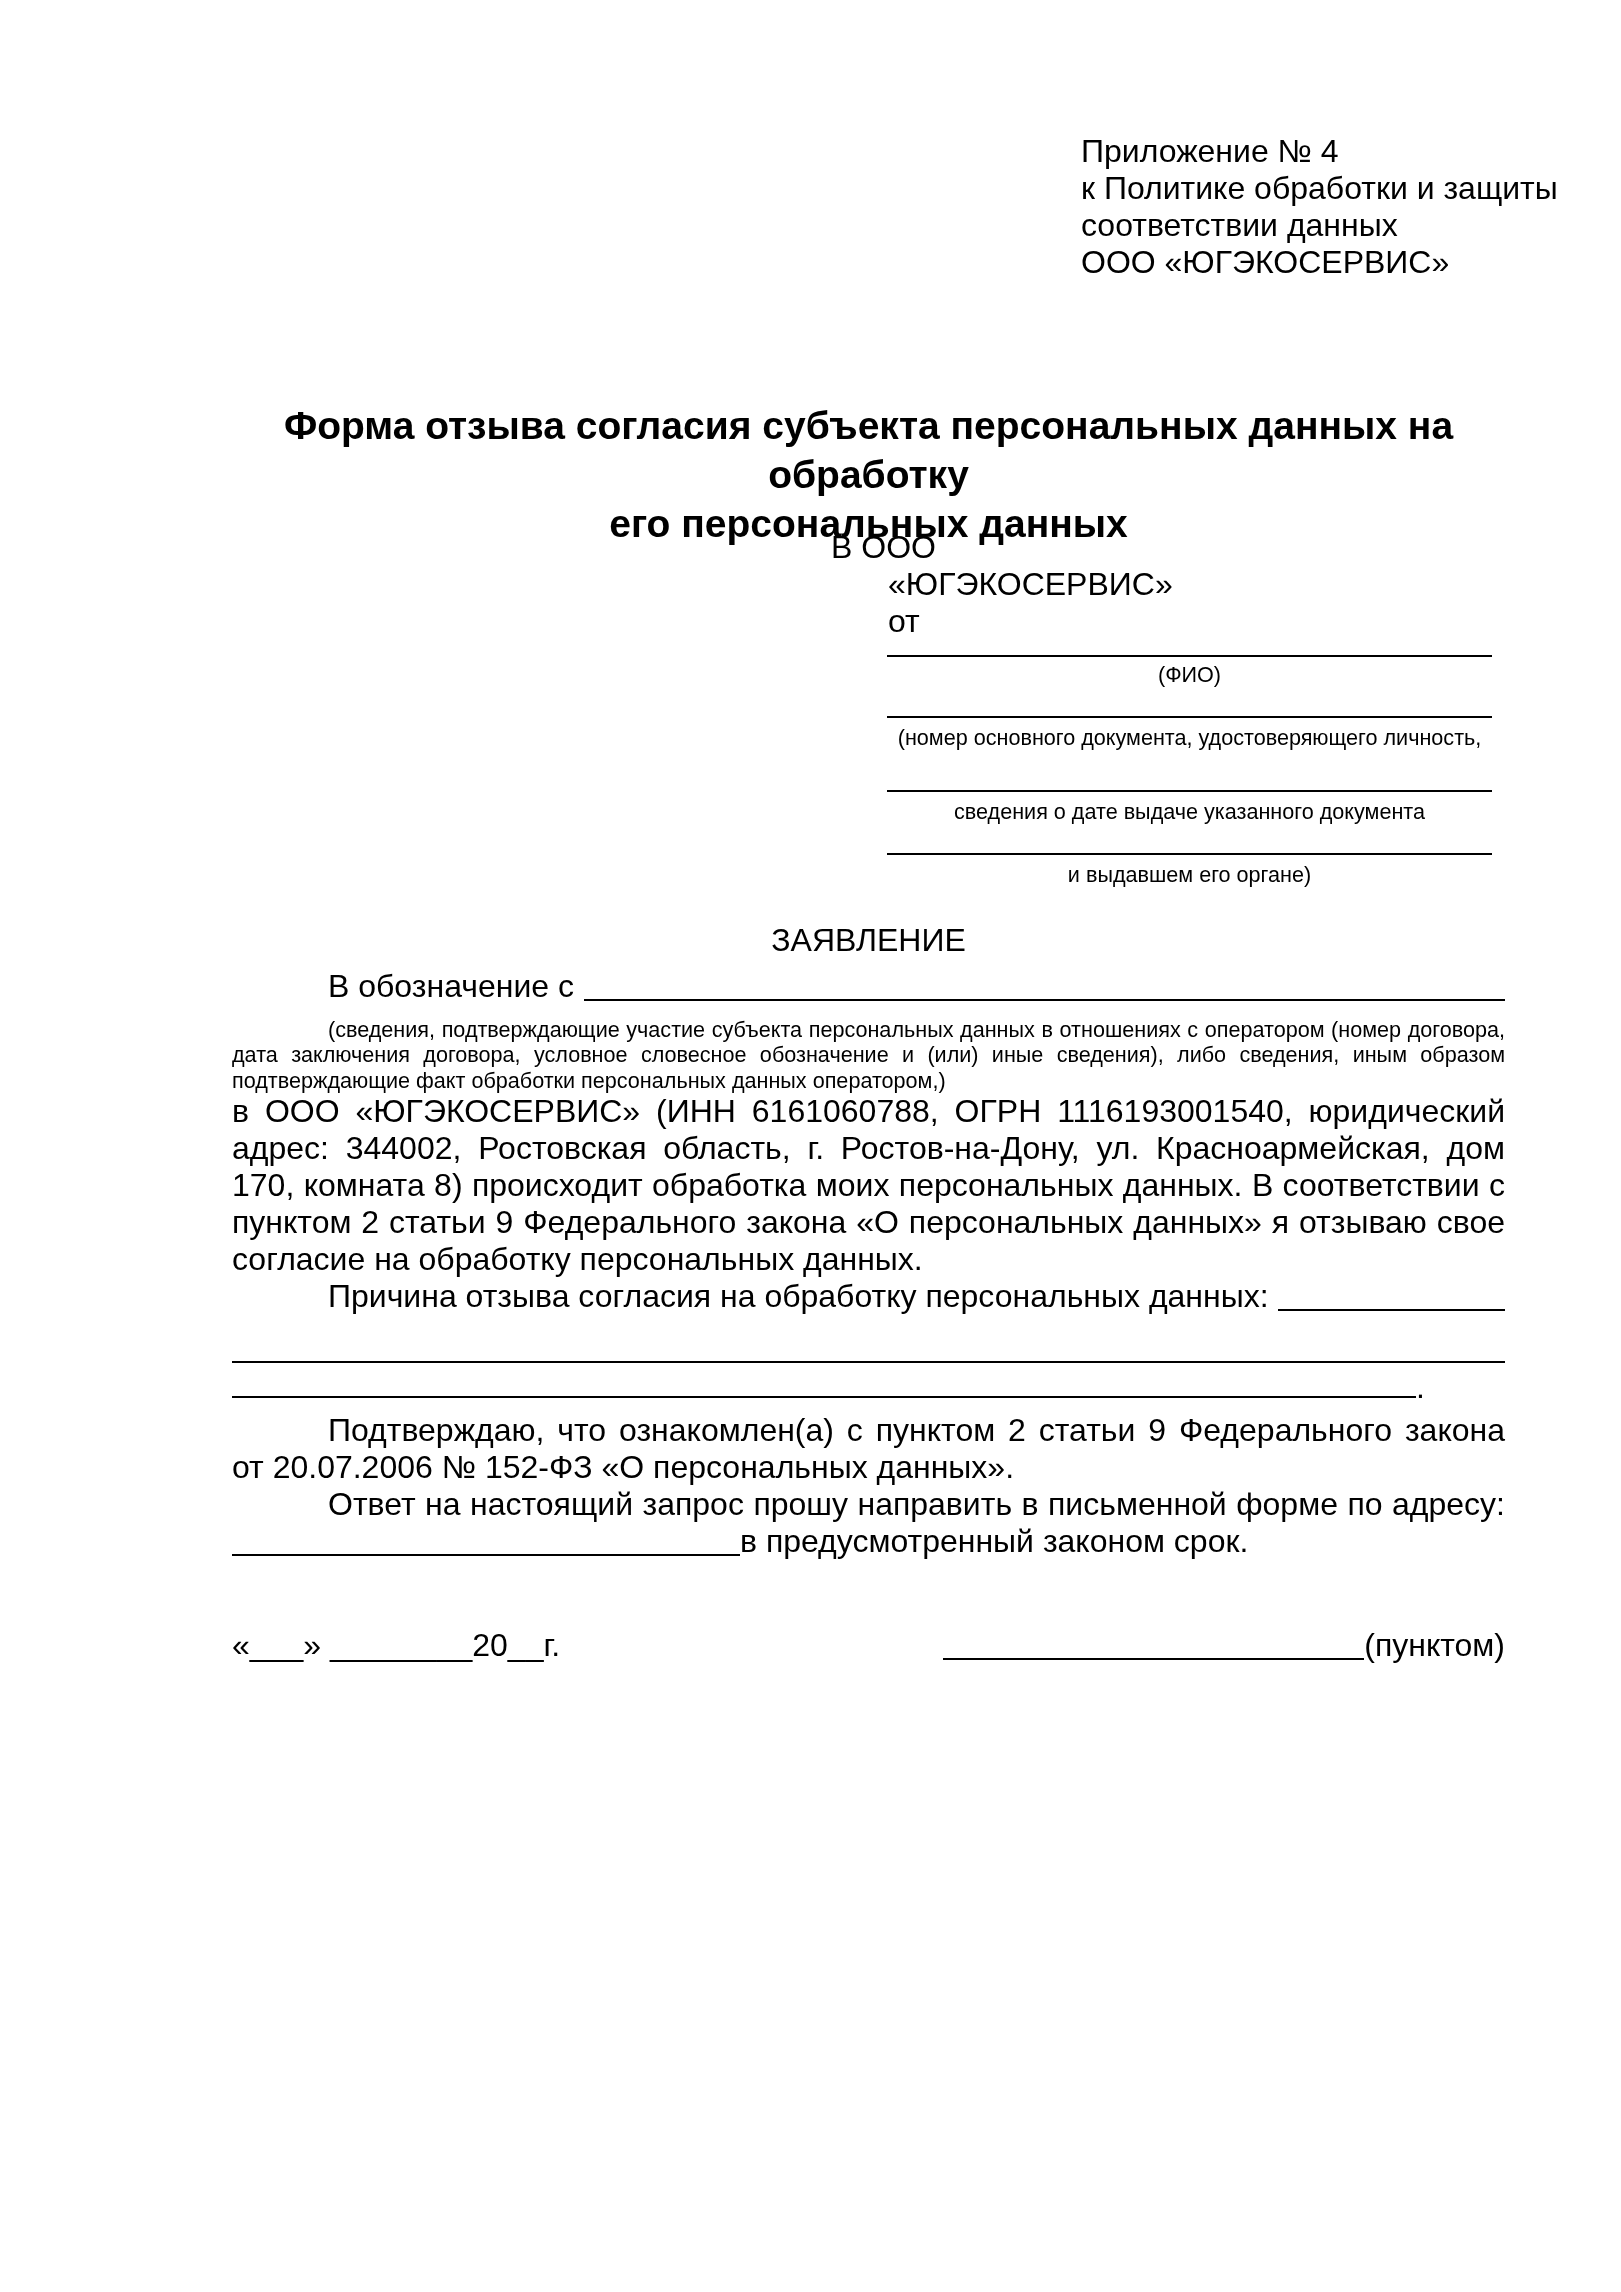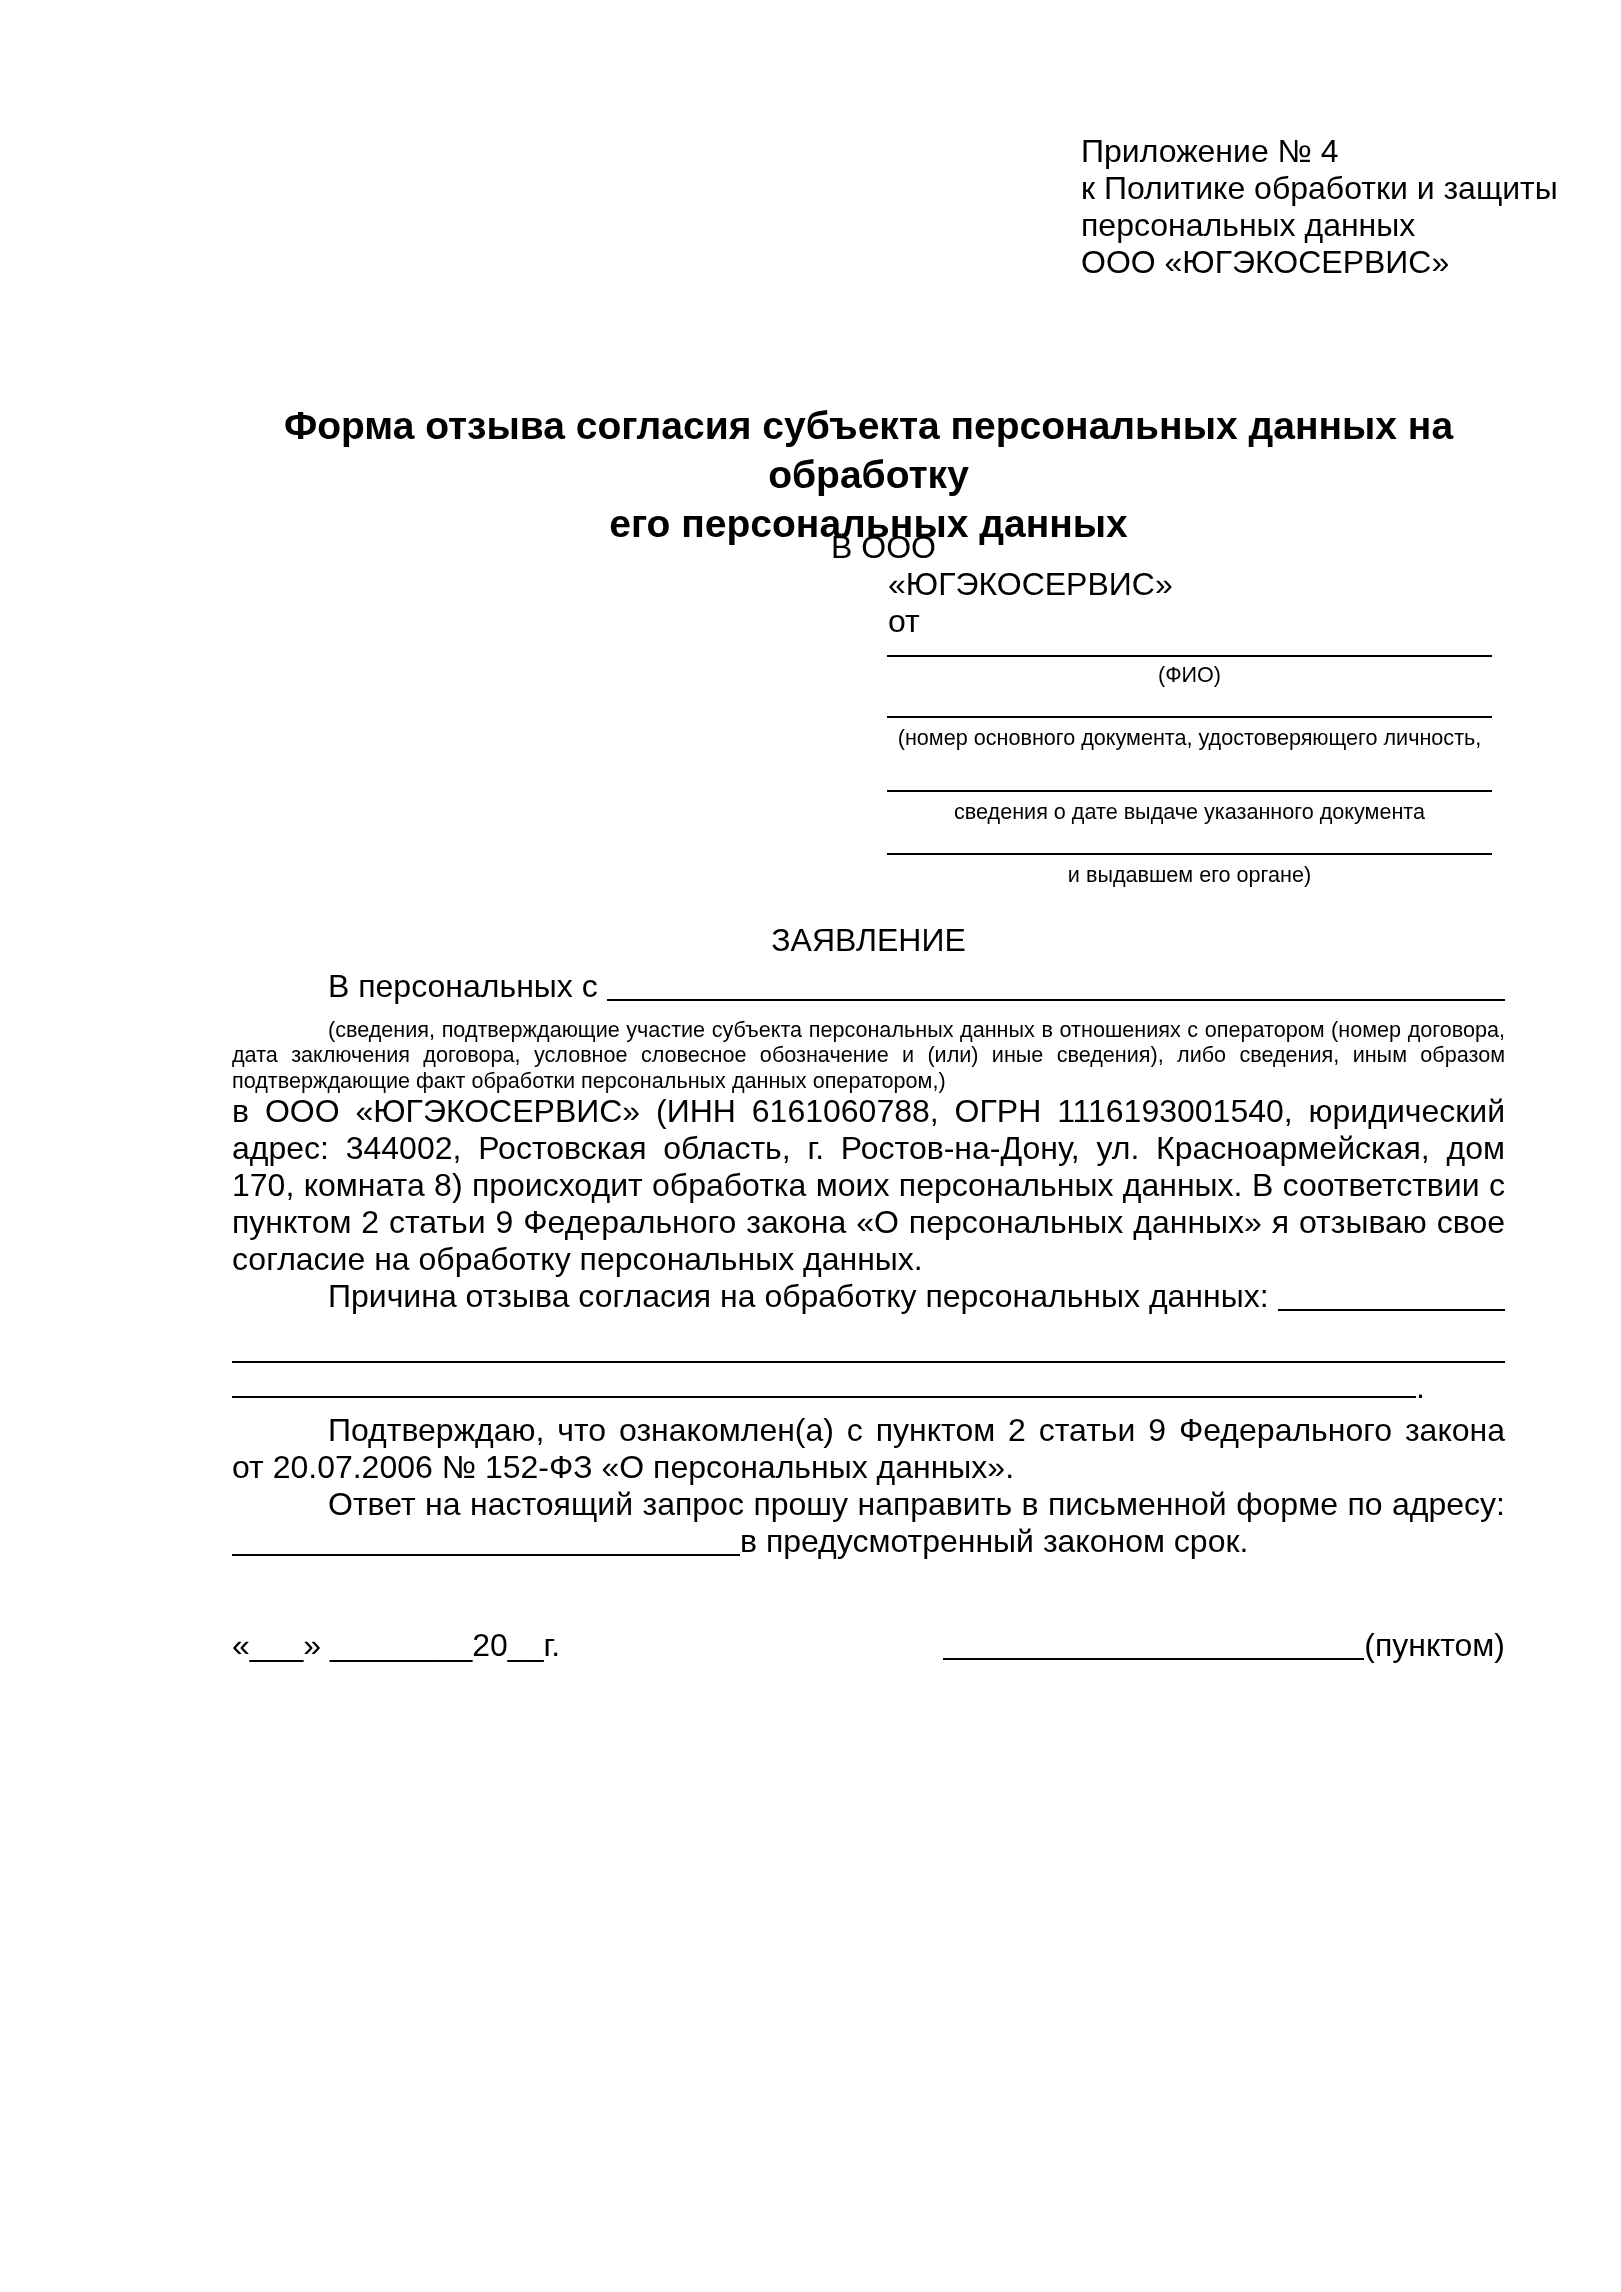--- a/index.html
+++ b/index.html
@@ -85,21 +85,21 @@
   .sig .u { width:421px; border-bottom:2px solid #000; margin:0 0 3.9px 0; display:inline-block; }
 </style>
 </head>
 <body>
 
 <div class="page">
 
   <div class="appendix">
     <div>Приложение № 4</div>
     <div>к Политике обработки и защиты</div>
-    <div>персональных данных</div>
+    <div>соответствии данных</div>
     <div>ООО «ЮГЭКОСЕРВИС»</div>
   </div>
 
   <div class="title">
     <div>Форма отзыва согласия субъекта персональных данных на обработку</div>
     <div>его персональных данных</div>
   </div>
 
   <div class="addressee">
     <div>В ООО</div>
@@ -117,21 +117,21 @@
   <div class="fcap" style="top:800px;">сведения о дате выдаче указанного документа</div>
 
   <div class="frule" style="top:853px;"></div>
   <div class="fcap" style="top:863px;">и выдавшем его органе)</div>
 
   <div class="statement-heading">ЗАЯВЛЕНИЕ</div>
 
   <div class="flow">
 
     <div class="row-lead">
-      <span class="lead indent">В персональных с</span>
+      <span class="lead indent">В обозначение с</span>
       <span class="fill"></span>
     </div>
 
     <div class="small-note">(сведения, подтверждающие участие субъекта персональных данных в отношениях с оператором (номер договора, дата заключения договора, условное словесное обозначение и (или) иные сведения), либо сведения, иным образом подтверждающие факт обработки персональных данных оператором,)</div>
 
     <div class="p-main">в ООО «ЮГЭКОСЕРВИС» (ИНН 6161060788, ОГРН 1116193001540, юридический адрес: 344002, Ростовская область, г. Ростов-на-Дону, ул. Красноармейская, дом 170, комната 8) происходит обработка моих персональных данных. В соответствии с пунктом 2 статьи 9 Федерального закона «О персональных данных» я отзываю свое согласие на обработку персональных данных.</div>
 
     <div class="row-lead">
       <span class="lead indent">Причина отзыва согласия на обработку персональных данных:</span>
       <span class="fill"></span>

